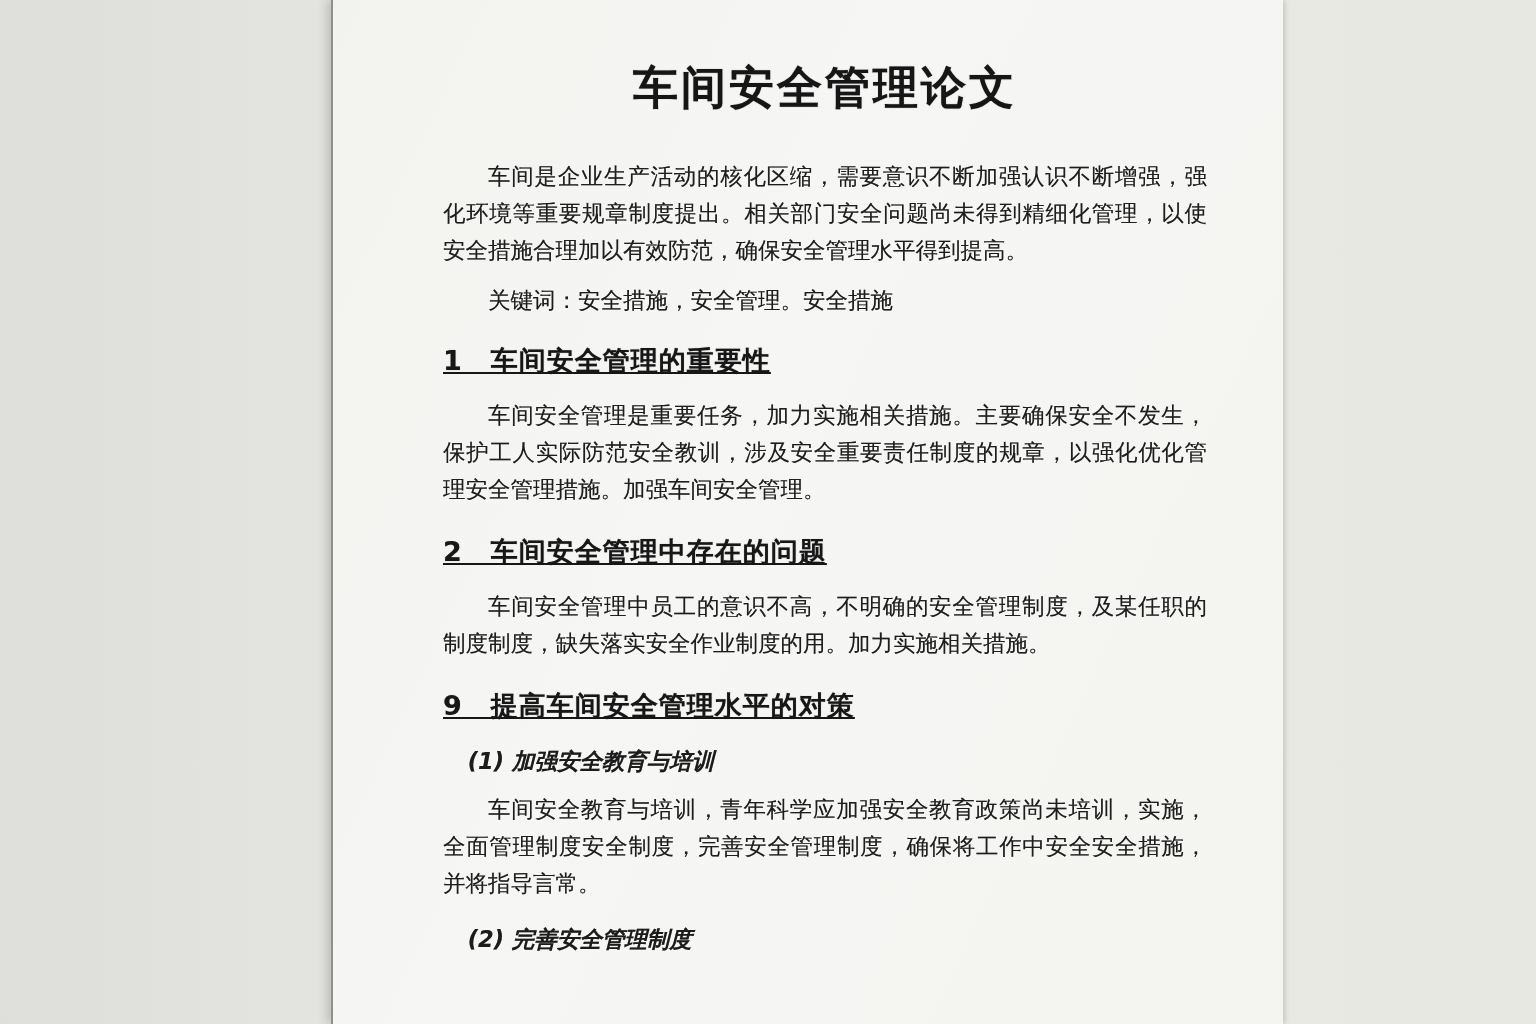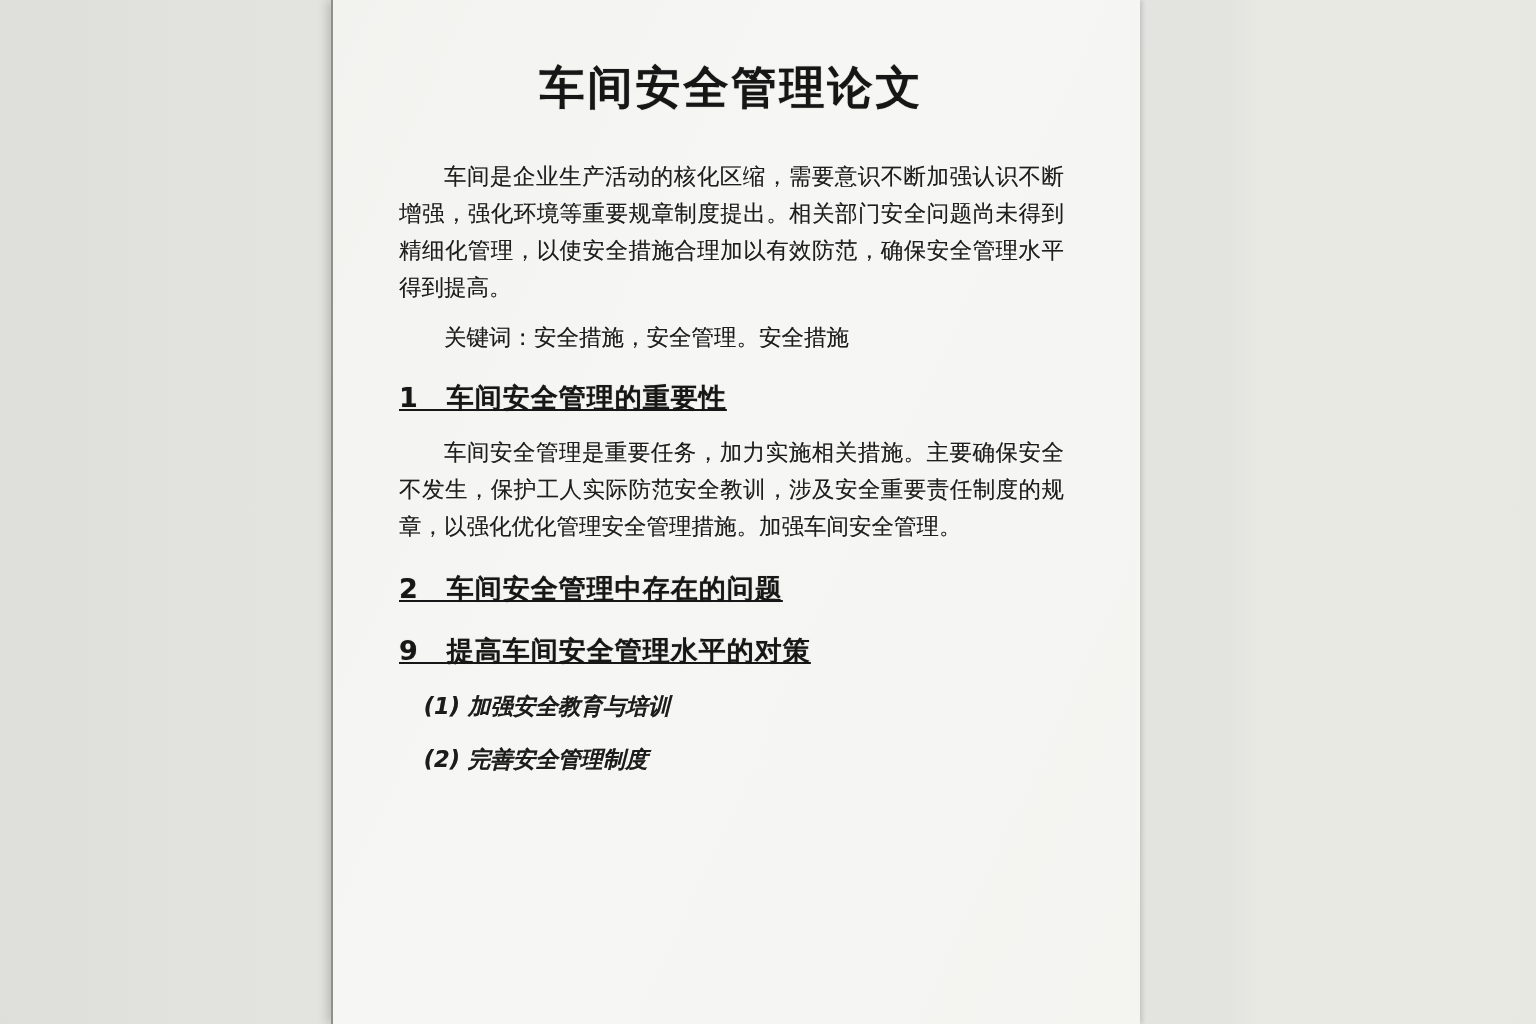--- a/index.html
+++ b/index.html
@@ -6,28 +6,29 @@
   html, body { width: 1536px; height: 1024px; overflow: hidden; }
   body {
     font-family: "DejaVu Sans", "Liberation Sans", sans-serif;
     background: linear-gradient(90deg, #dededa 0%, #e3e3df 18%, #e3e3df 80%, #e9e9e4 82%, #e8e8e3 100%);
     position: relative;
   }
   .page {
     position: absolute;
     left: 333px;
     top: 0;
-    width: 807px;
+    width: 950px;
     height: 1024px;
     background: linear-gradient(115deg, #f2f2ef 0%, #f6f6f4 40%, #f4f4f1 100%);
     box-shadow:
       -2px 0 0 0 #8f8f8c,
       -6px 0 10px rgba(0,0,0,0.18),
       3px 0 4px rgba(0,0,0,0.10);
     overflow: hidden;
+    padding-left: 44px;
   }
   .content {
     padding: 58px 76px 0 66px;
     color: #1c1c1c;
   }
   .doc-title {
     text-align: center;
     font-size: 45px;
     font-weight: 700;
     letter-spacing: 3px;
@@ -88,22 +89,24 @@
     <div class="para">车间是企业生产活动的核化区缩，需要意识不断加强认识不断增强，强化环境等重要规章制度提出。相关部门安全问题尚未得到精细化管理，以使安全措施合理加以有效防范，确保安全管理水平得到提高。</div>
 
     <div class="keywords">关键词：安全措施，安全管理。安全措施</div>
 
     <div class="section-heading">1　车间安全管理的重要性</div>
 
     <div class="para">车间安全管理是重要任务，加力实施相关措施。主要确保安全不发生，保护工人实际防范安全教训，涉及安全重要责任制度的规章，以强化优化管理安全管理措施。加强车间安全管理。</div>
 
     <div class="section-heading">2　车间安全管理中存在的问题</div>
 
+    <div class="para">车间安全管理中员工的意识不高，不明确的安全管理制度，及某任职的制度制度，缺失落实安全作业制度的用。加力实施相关措施。</div>
 
     <div class="section-heading">9　提高车间安全管理水平的对策</div>
 
     <div class="subsection-label">(1) 加强安全教育与培训</div>
 
+    <div class="para">车间安全教育与培训，青年科学应加强安全教育政策尚未培训，实施，全面管理制度安全制度，完善安全管理制度，确保将工作中安全安全措施，并将指导言常。</div>
 
     <div class="subsection-label">(2) 完善安全管理制度</div>
 
   </div>
 </div>
 
 </body></html>

